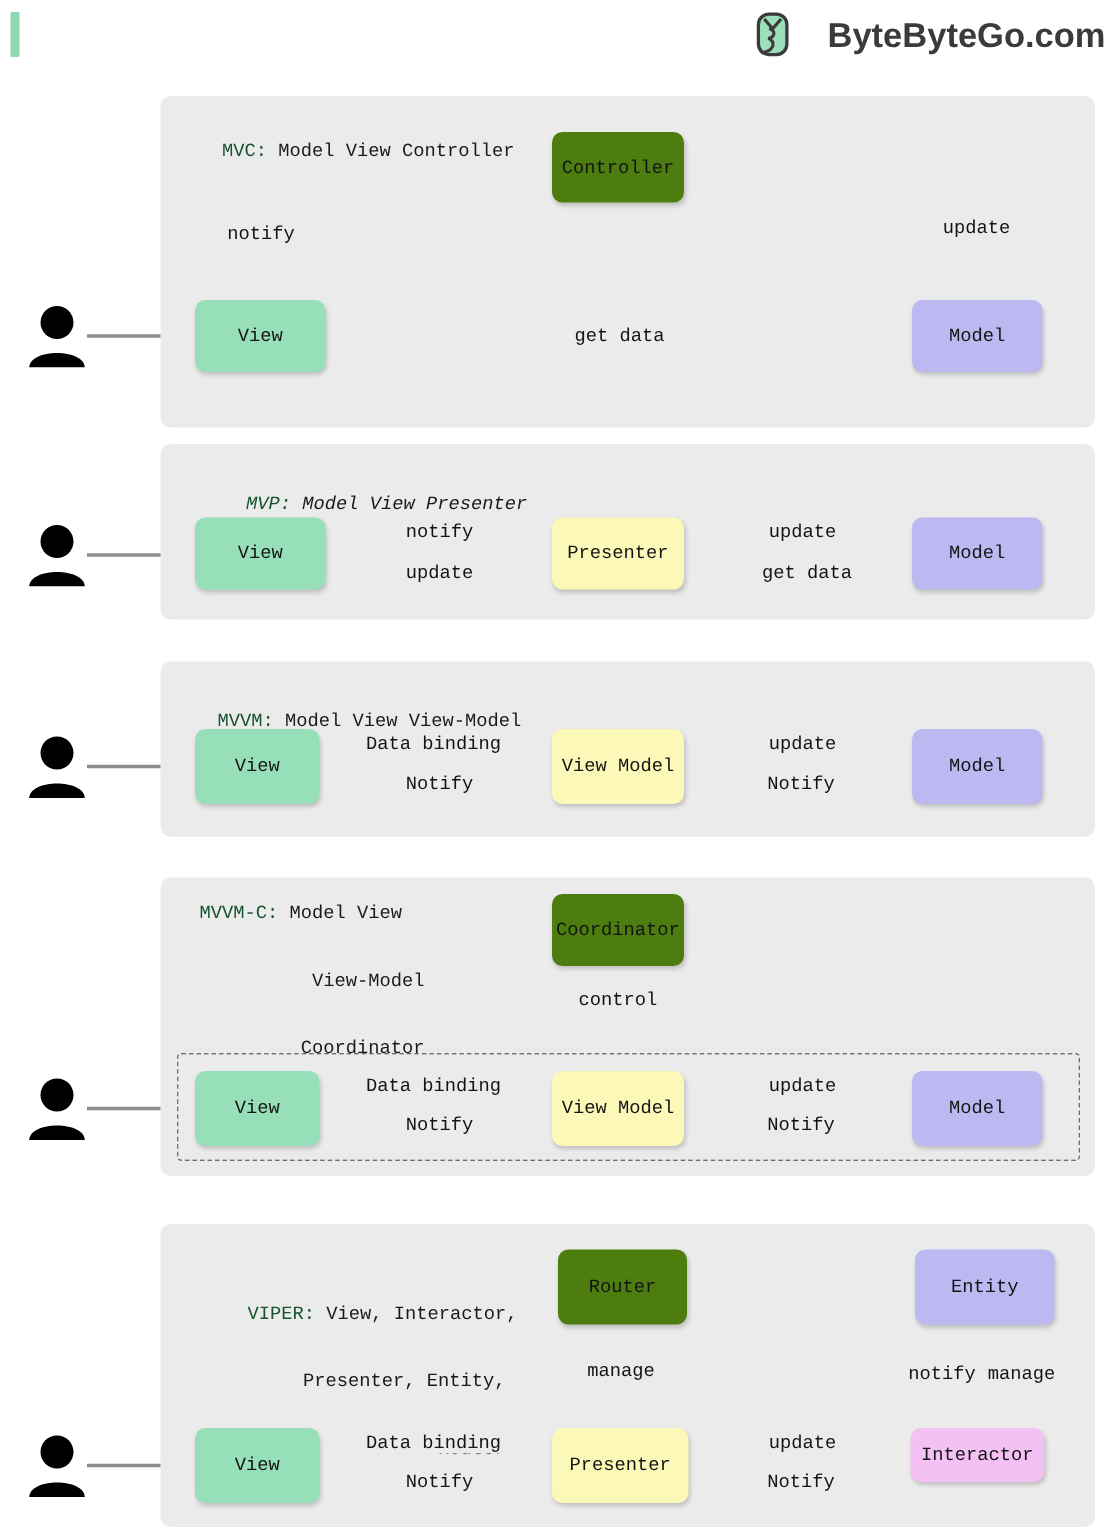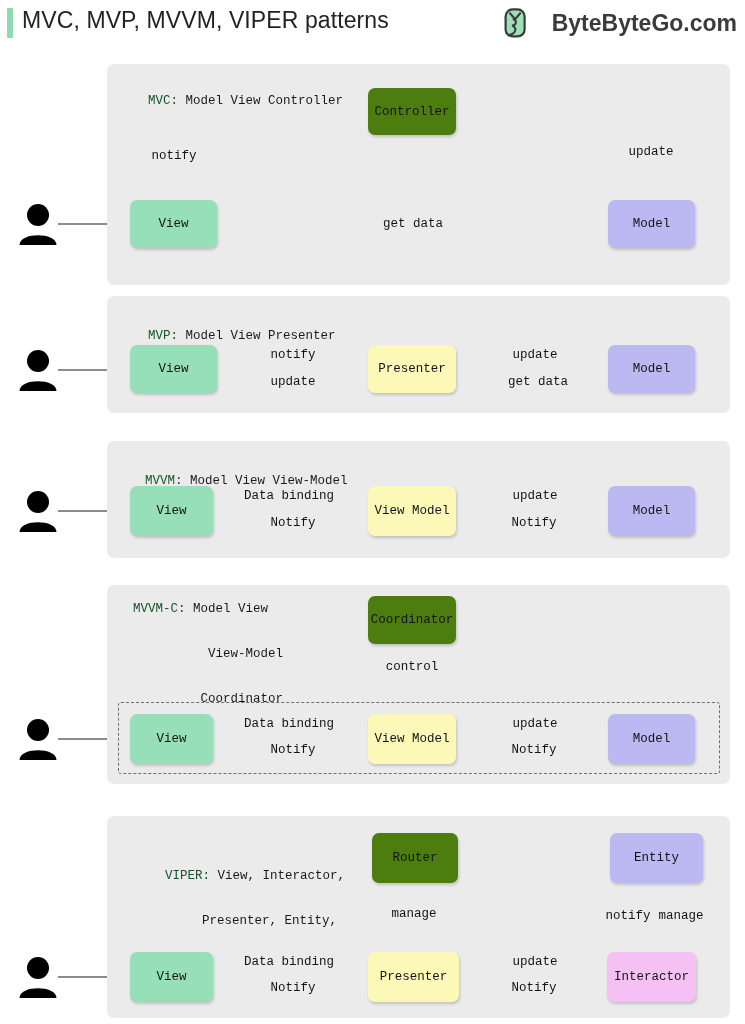--- a/index.html
+++ b/index.html
@@ -89,21 +89,20 @@
   }
 
   svg.edges{ position:absolute; left:0; top:0; width:745px; height:1024px;
              pointer-events:none; }
 </style>
 </head>
 <body>
 
 <div class="header">
   <div class="accent-bar"></div>
-  <div class="page-title">MVC, MVP, MVVM, VIPER patterns</div>
   <div class="brand">
     <svg class="brand-logo" viewBox="0 0 23 30">
       <rect x="1.6" y="1.4" width="19" height="27" rx="7" ry="7" fill="#9cdfb8" stroke="#3b3b3b" stroke-width="2.2"></rect>
       <path d="M5.5 4.6 L11.1 11.2 L16.7 4.6" fill="none" stroke="#3b3b3b" stroke-width="2.1" stroke-linejoin="round"></path>
       <path d="M5.6 26.8 C12.4 25.2 13.0 19.6 8.2 17.6 C12.2 17.2 13.4 13.0 9.6 11.4" fill="none" stroke="#3b3b3b" stroke-width="2.1" stroke-linecap="round"></path>
     </svg>
     <div class="brand-text">ByteByteGo.com</div>
   </div>
 </div>
 
@@ -188,21 +187,21 @@
     <span>View</span>
   </div>
 <div class="node n-model" style="left:608px;top:200px;width:87px;height:48px;">
     <span>Model</span>
   </div>
 <div class="elabel" style="left:174px;top:156px;">notify</div>
 <div class="elabel" style="left:651px;top:152px;">update</div>
 <div class="elabel" style="left:413px;top:224px;">get data</div>
 
 <div class="panel" style="top:296px;height:117px;"></div>
-<div class="panel-title" style="left:133px;top:314px;text-align:center;">
+<div class="panel-title" style="left:149px;top:314px;text-align:center;font-style:italic;">
   <span class="tag">MVP:</span><span> Model View Presenter</span>
 </div>
 <svg class="user-icon" style="left:18px;top:349px;" viewBox="0 0 40 42">
   <circle cx="20" cy="12" r="11" fill="#000"></circle>
   <path d="M1.5 42 C1.5 29 38.5 29 38.5 42 z" fill="#000"></path>
 </svg>
 <div class="node n-view" style="left:130px;top:345px;width:87px;height:48px;">
     <span>View</span>
   </div>
 <div class="node n-yellow" style="left:368px;top:345px;width:88px;height:48px;">
@@ -282,21 +281,21 @@
   </div>
 <div class="node n-model" style="left:610px;top:833px;width:93px;height:50px;">
     <span>Entity</span>
   </div>
 <div class="node n-view" style="left:130px;top:952px;width:83px;height:50px;">
     <span>View</span>
   </div>
 <div class="node n-yellow" style="left:368px;top:952px;width:91px;height:50px;">
     <span>Presenter</span>
   </div>
-<div class="node n-magenta" style="left:607px;top:952px;width:89px;height:50px;">
+<div class="node n-magenta" style="left:607px;top:952px;width:89px;height:36px;">
     <span>Interactor</span>
   </div>
 <div class="elabel" style="left:414px;top:914px;">manage</div>
 <div class="elabel" style="left:628px;top:916px;">notify</div>
 <div class="elabel" style="left:681px;top:916px;">manage</div>
 <div class="elabel" style="left:289px;top:962px;">Data binding</div>
 <div class="elabel" style="left:293px;top:988px;">Notify</div>
 <div class="elabel" style="left:535px;top:962px;">update</div>
 <div class="elabel" style="left:534px;top:988px;">Notify</div>
 

